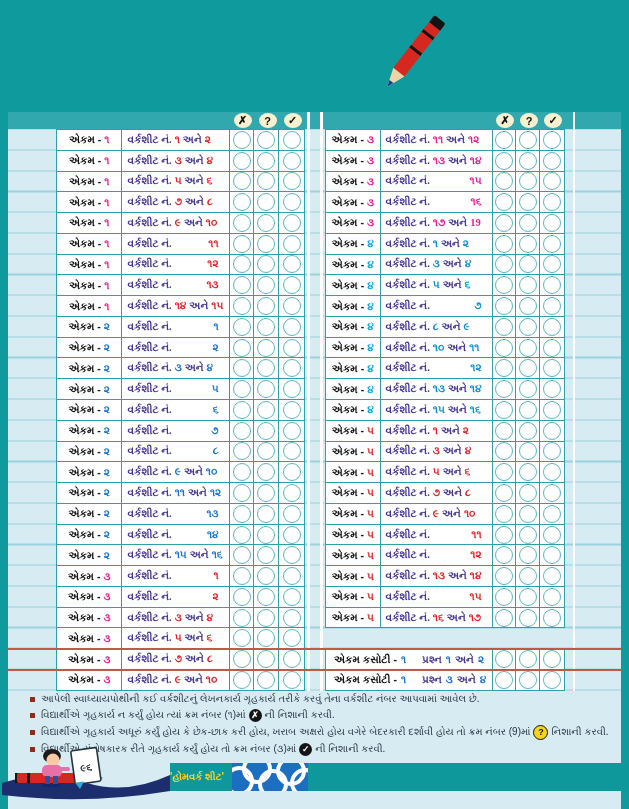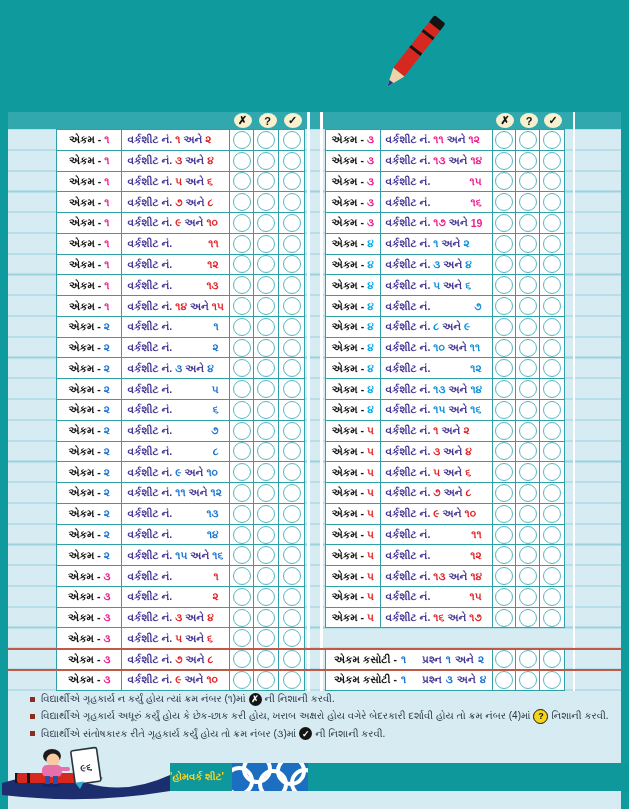--- a/index.html
+++ b/index.html
@@ -24,21 +24,21 @@
   .divider{position:absolute;top:0;height:579px;left:299px;width:10px;
         border-left:3px solid #fff;border-right:3px solid #fff;}
   .vline{position:absolute;top:0;height:579px;left:565px;width:2px;background:#fff;}
   .redline{position:absolute;left:0;right:0;height:2px;background:#c05a48;z-index:6;}
   
   .wrow{position:absolute;box-sizing:border-box;border:1.2px solid #2f9fa8;background:#fff;display:flex;z-index:2;text-align:center;}
   .cell{box-sizing:border-box;border-right:1.2px solid #2f9fa8;display:flex;align-items:center;
         font-size:10.5px;font-weight:bold;white-space:nowrap;overflow:hidden;}
   .cell:last-child{border-right:none;}
   .cell.unit{justify-content:center;gap:3px;}
-  .cell.ws{padding-left:5px;gap:3px;}
+  .cell.ws{padding-left:5px;gap:3px;font-family:Liberation Serif, serif;}
   .cell.merged{padding-left:8px;gap:4px;}
   .cell.circ{justify-content:center;}
   .u-label{color:#141414;}
   .ws-label,.conj,.q-label{color:#473a96;}
   .num-single{margin-left:auto;margin-right:10px;}
   .cb{width:16px;height:16px;border:1.6px solid #57b7c2;border-radius:50%;background:#fff;}
   
   .notes{position:absolute;left:22px;right:4px;top:581px;}
   .note-line{display:flex;align-items:center;margin-bottom:3.2px;font-size:10px;color:#273442;line-height:12.4px;}
   .bullet{width:5px;height:5px;background:#8d2d20;margin-right:6px;flex:none;}
@@ -1156,27 +1156,31 @@
           </div>
           <div class="cell circ" style="width: 24px;">
             <div class="cb"></div>
           </div>
         </div>
       </div>
 
     <div class="notes" id="notes">
         <div class="note-line">
           <span class="bullet"></span>
+          <span class="">આપેલી સ્વાધ્યાયપોથીની કઈ વર્કશીટનું લેખનકાર્ય ગૃહકાર્ય તરીકે કરવું તેના વર્કશીટ નંબર આપવામાં આવેલ છે.</span>
+        </div>
+        <div class="note-line">
+          <span class="bullet"></span>
           <span class="">વિદ્યાર્થીએ ગૃહકાર્ય ન કર્યું હોય ત્યાં ક્રમ નંબર (૧)માં</span>
           <span class="note-icon dark">✗</span>
           <span class="">ની નિશાની કરવી.</span>
         </div>
         <div class="note-line">
           <span class="bullet"></span>
-          <span class="">વિદ્યાર્થીએ ગૃહકાર્ય અધૂરું કર્યું હોય કે છેક-છાક કરી હોય, ખરાબ અક્ષરો હોય વગેરે બેદરકારી દર્શાવી હોય તો ક્રમ નંબર (4)માં</span>
+          <span class="">વિદ્યાર્થીએ ગૃહકાર્ય અધૂરું કર્યું હોય કે છેક-છાક કરી હોય, ખરાબ અક્ષરો હોય વગેરે બેદરકારી દર્શાવી હોય તો ક્રમ નંબર (9)માં</span>
           <span class="note-icon yellow">?</span>
           <span class="">નિશાની કરવી.</span>
         </div>
         <div class="note-line">
           <span class="bullet"></span>
           <span class="">વિદ્યાર્થીએ સંતોષકારક રીતે ગૃહકાર્ય કર્યું હોય તો ક્રમ નંબર (૩)માં</span>
           <span class="note-icon dark">✓</span>
           <span class="">ની નિશાની કરવી.</span>
         </div>
       </div>

